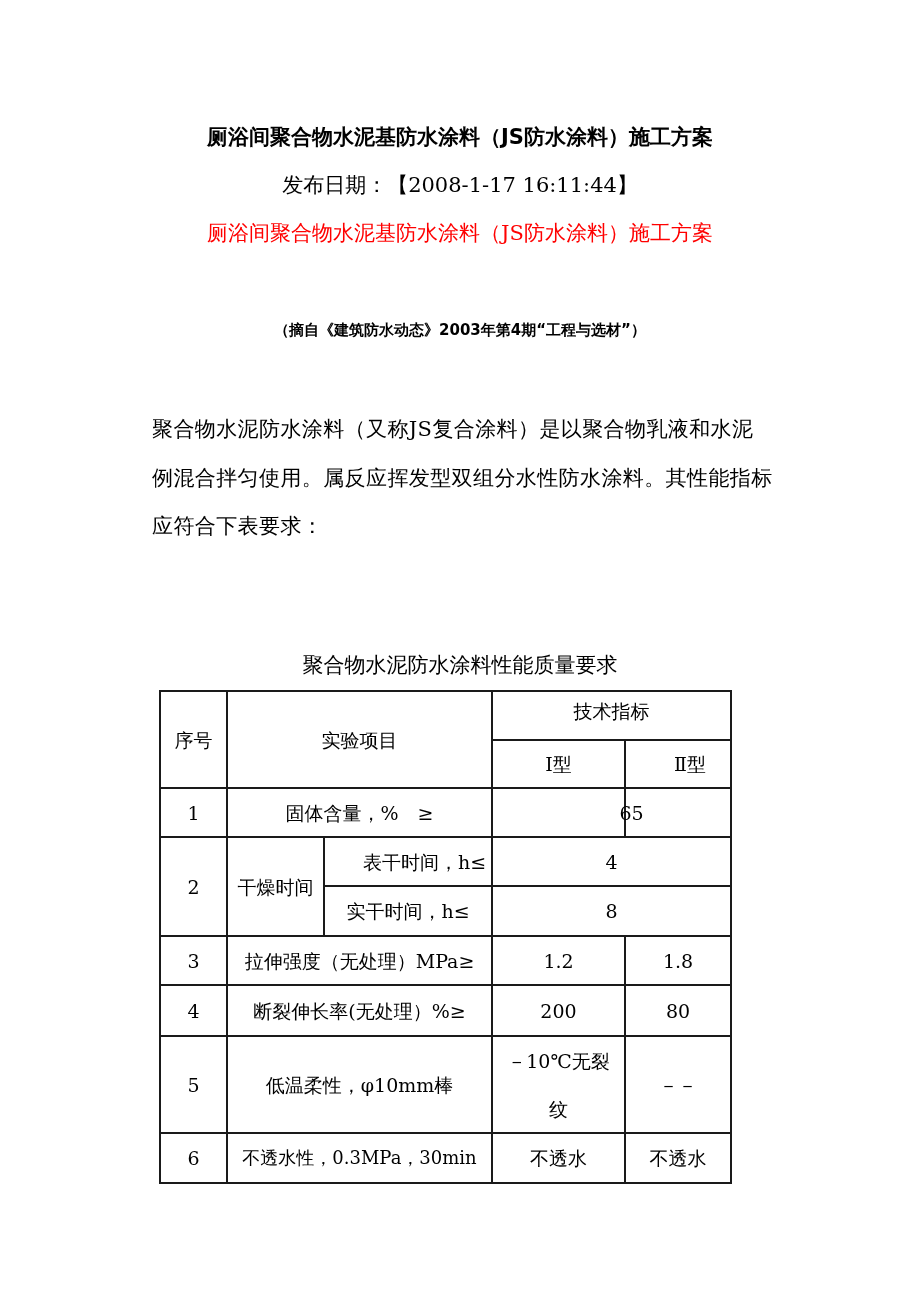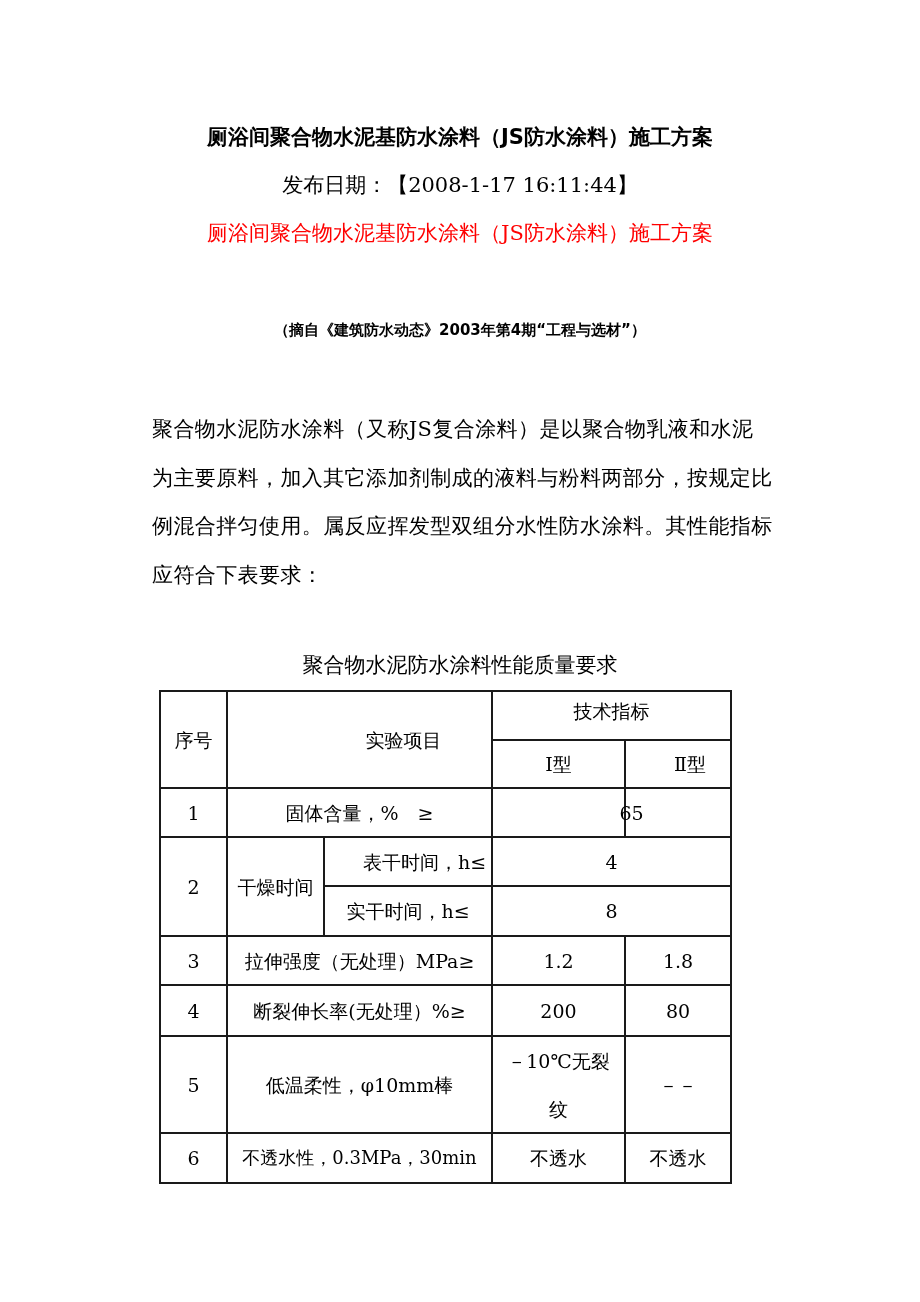--- a/index.html
+++ b/index.html
@@ -91,21 +91,20 @@
 </head>
 <body>
 
 <div class="line doc-title">厕浴间聚合物水泥基防水涂料（JS防水涂料）施工方案</div>
 <div class="line doc-date">发布日期：【2008-1-17 16:11:44】</div>
 <div class="line doc-red-title" id="red-title" style="color: rgb(255, 0, 0);">厕浴间聚合物水泥基防水涂料（JS防水涂料）施工方案</div>
 <div class="line doc-source">（摘自《建筑防水动态》2003年第4期“工程与选材”）</div>
 
 <div class="paragraph">
   <span>聚合物水泥防水涂料（又称JS复合涂料）是以聚合物乳液和水泥</span>
-  <span>为主要原料，加入其它添加剂制成的液料与粉料两部分，按规定比</span>
   <span>例混合拌匀使用。属反应挥发型双组分水性防水涂料。其性能指标</span>
   <span>应符合下表要求：</span>
 </div>
 
 <div class="line table-caption">聚合物水泥防水涂料性能质量要求</div>
 
 <div class="tbl">
 
   <div class="hline" style="left:0; top:0; width:573px;"></div>
   <div class="hline" style="left:333px; top:49px; width:240px;"></div>
@@ -120,21 +119,21 @@
 
   <div class="vline" style="left:0; top:0; height:494px;"></div>
   <div class="vline" style="left:67px; top:0; height:494px;"></div>
   <div class="vline" style="left:164px; top:146px; height:100px;"></div>
   <div class="vline" style="left:332px; top:0; height:494px;"></div>
   <div class="vline" style="left:465px; top:49px; height:98px;"></div>
   <div class="vline" style="left:465px; top:245px; height:249px;"></div>
   <div class="vline" style="left:571px; top:0; height:494px;"></div>
 
   <div class="cell" style="left:2px; top:2px; width:65px; height:95px;">序号</div>
-  <div class="cell" style="left:69px; top:2px; width:263px; height:95px;margin-left:44px;">实验项目</div>
+  <div class="cell" style="left:69px; top:2px; width:263px; height:95px;">实验项目</div>
   <div class="cell" style="left:334px; top:2px; width:237px; height:38px;">技术指标</div>
   <div class="cell" style="left:334px; top:51px; width:131px; height:46px;">Ⅰ型</div>
   <div class="cell" style="left:467px; top:51px; width:104px; height:46px;padding-left:24px;">Ⅱ型</div>
 
   <div class="cell" style="left:2px; top:99px; width:65px; height:47px;">1</div>
   <div class="cell" style="left:69px; top:99px; width:263px; height:47px;">固体含量，%　≥</div>
   <div class="cell" style="left:334px; top:99px; width:237px; height:47px;padding-left:40px;">65</div>
 
   <div class="cell" style="left:2px; top:148px; width:65px; height:97px;">2</div>
   <div class="cell wrap" style="left:69px; top:148px; width:95px; height:97px; padding:0 8px; word-break:break-all; text-align:center;">干燥时间</div>

